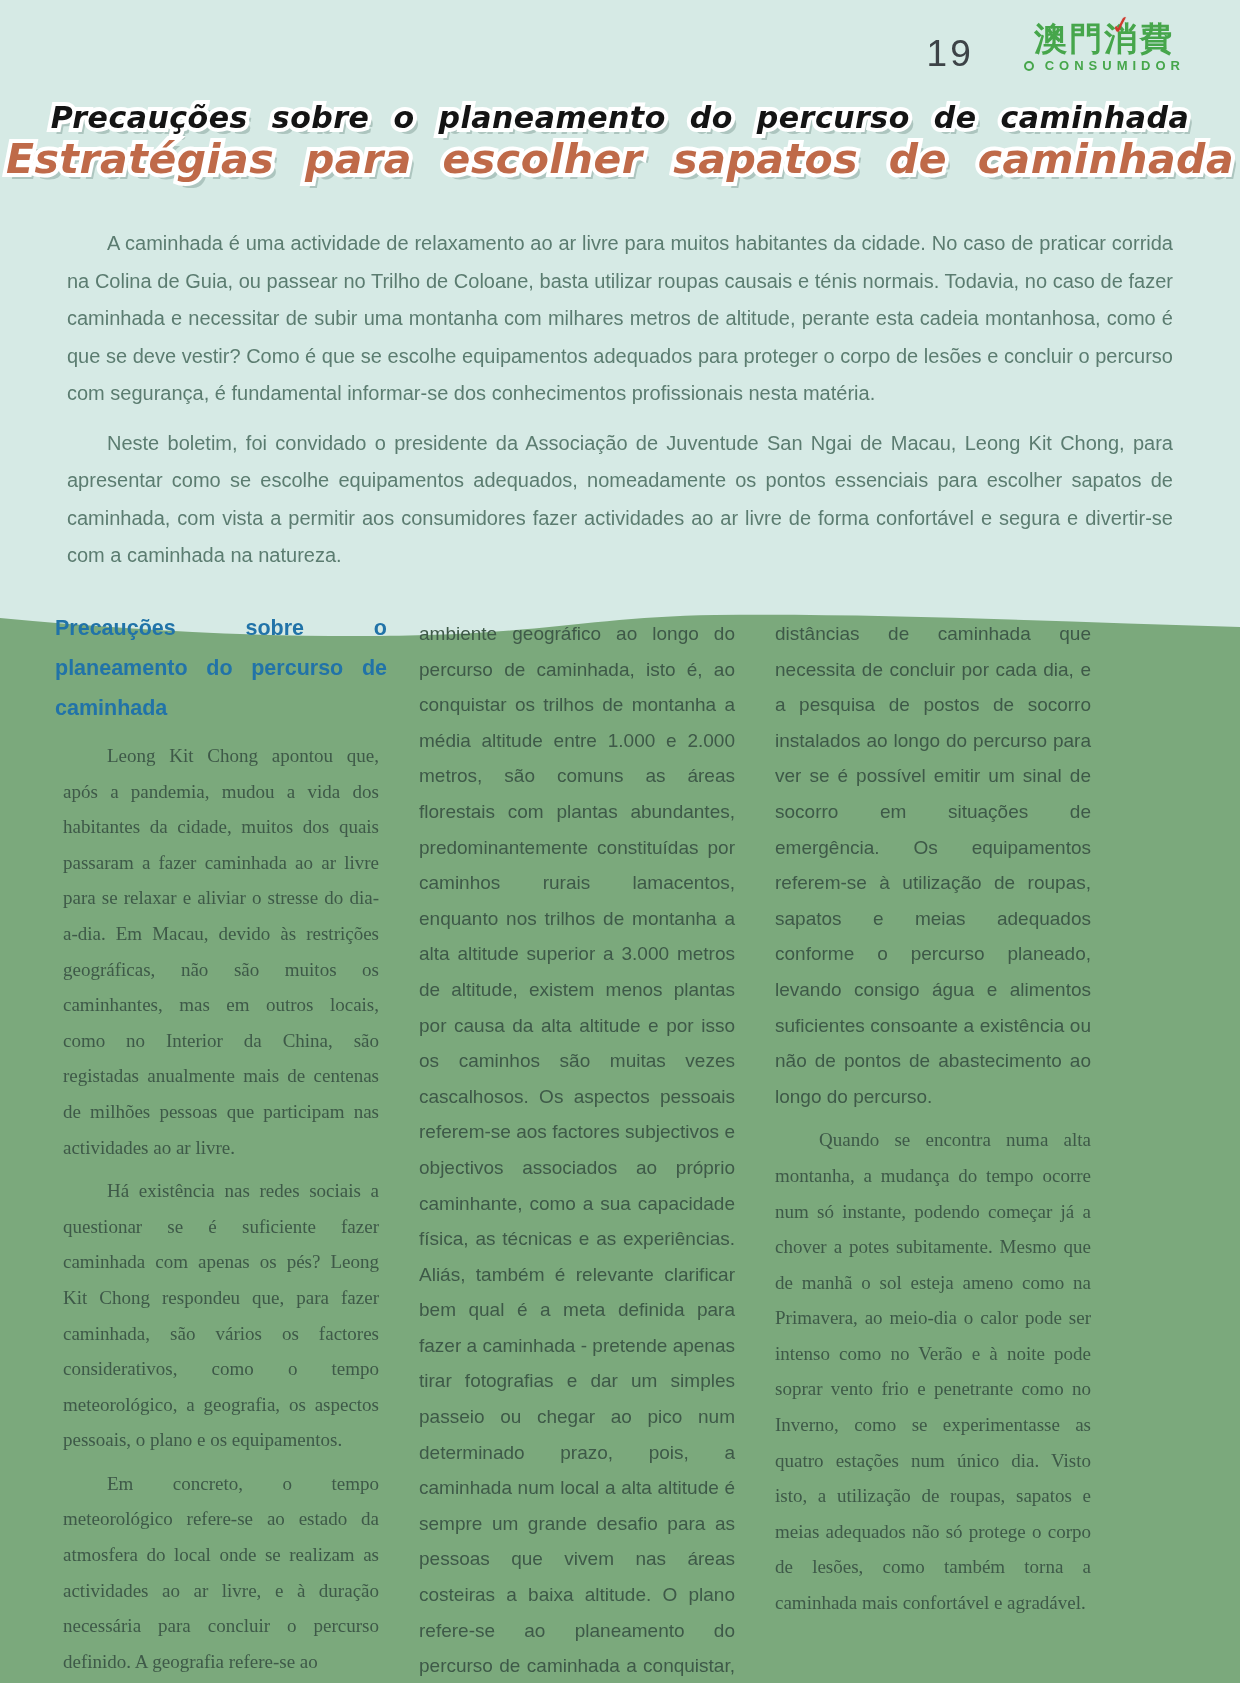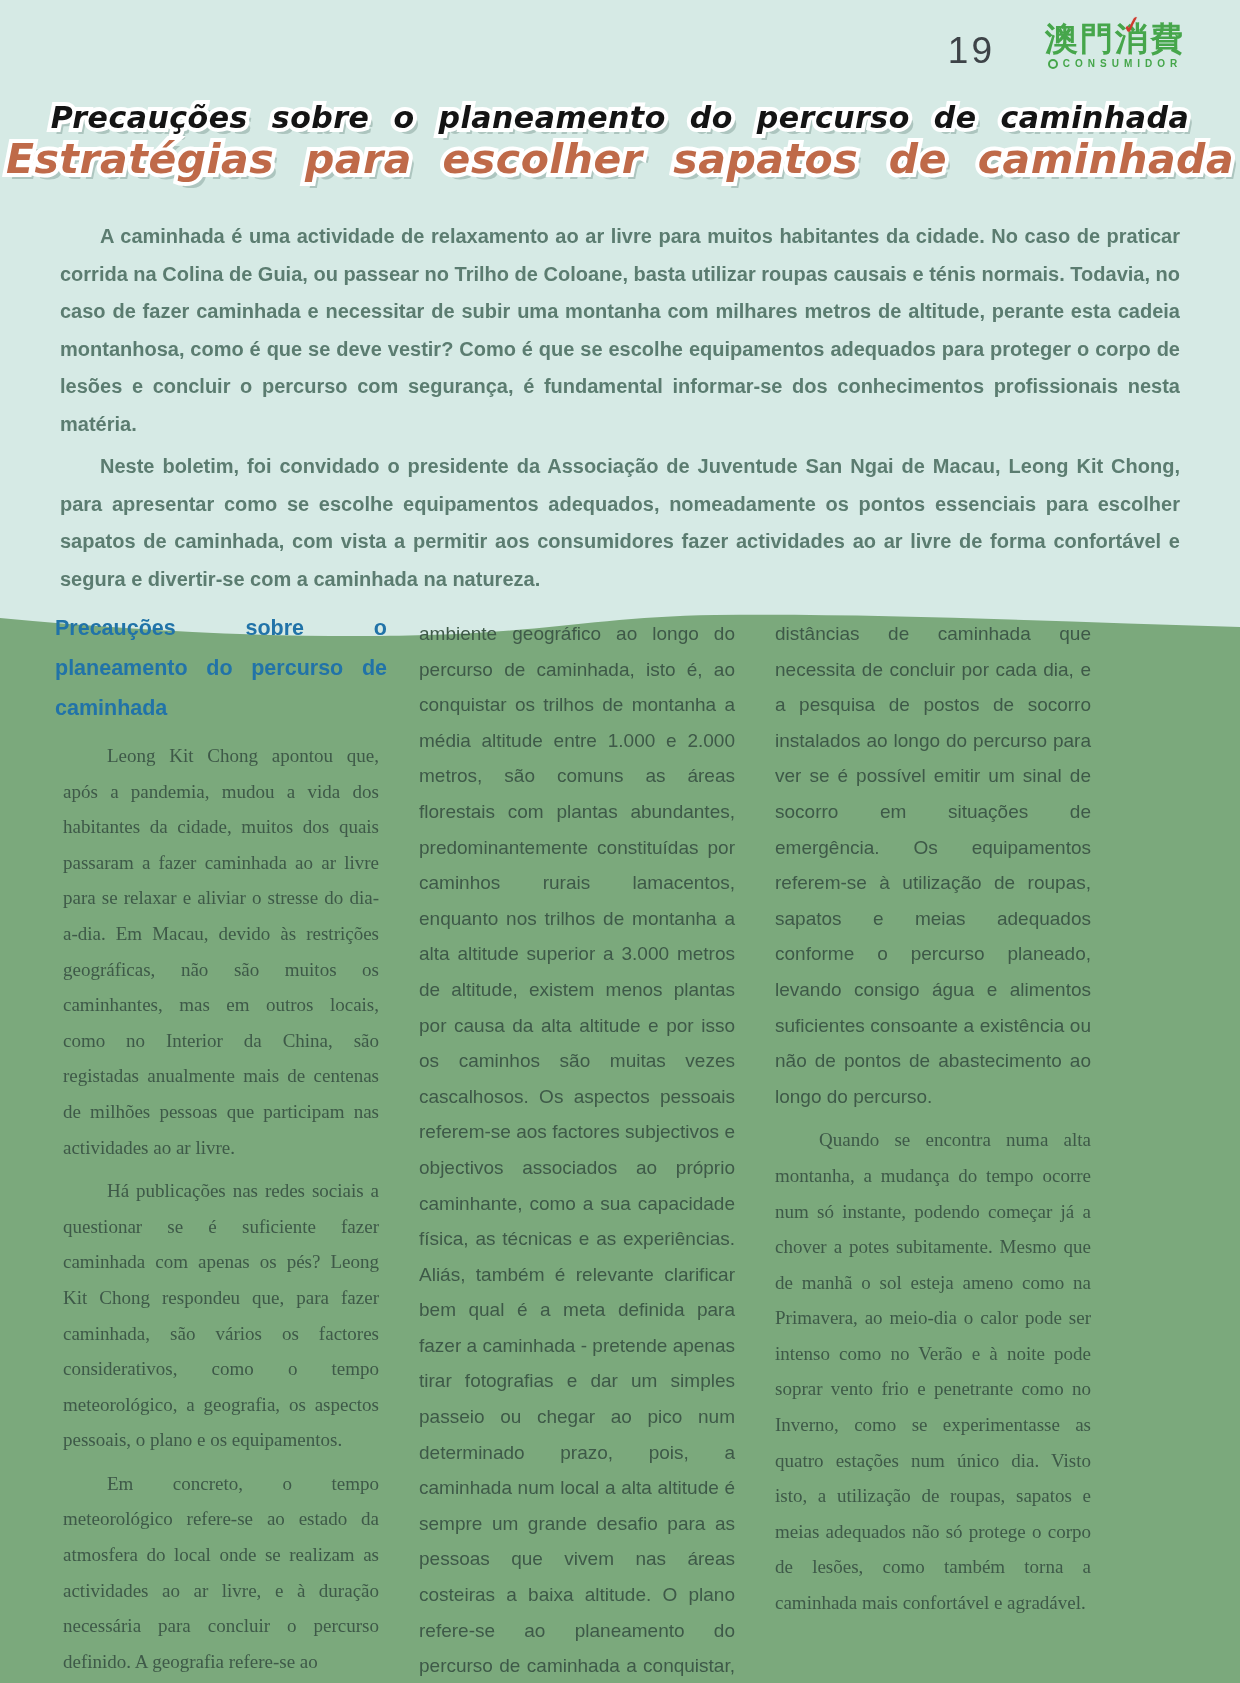--- a/index.html
+++ b/index.html
@@ -10,39 +10,39 @@
   }
 
   
   .header{position:absolute;top:22px;right:55px;display:flex;align-items:flex-end;gap:24px;}
   .page-num{font-size:37px;color:#3d4347;letter-spacing:3px;line-height:1;}
   .logo{display:flex;flex-direction:column;align-items:center;line-height:1;margin-left:26px;}
   .logo-cjk{position:relative;font-size:33px;font-weight:bold;color:#46a64b;letter-spacing:2px;
     font-family:"DejaVu Sans",sans-serif;}
   .logo-check{position:absolute;left:55%;top:-9px;color:#cf3a2e;font-size:24px;font-weight:bold;
     transform:rotate(-10deg);text-shadow:0 0 1px #cf3a2e;}
-  .logo-sub{display:flex;align-items:center;gap:5px;margin-top:4px;color:#46a64b;
-    font-size:10px;letter-spacing:5px;font-weight:bold;}
+  .logo-sub{display:flex;align-items:center;gap:11px;margin-top:4px;color:#46a64b;
+    font-size:13px;letter-spacing:5px;font-weight:bold;}
   .logo-ring{width:6px;height:6px;border:2px solid #46a64b;border-radius:50%;flex:0 0 auto;}
 
   
   .titles{position:absolute;top:100px;left:0;width:100%;text-align:center;}
   .layered{position:relative;display:inline-block;font-style:italic;font-weight:bold;
     font-family:"DejaVu Sans",sans-serif;white-space:nowrap;}
   .layered .stroke{position:absolute;left:0;top:0;z-index:0;color:#ffffff;
     -webkit-text-stroke:8px #ffffff;
     text-shadow:5px 6px 0 rgba(125,152,145,.45);}
   .layered .fill{position:relative;z-index:1;}
   .kicker{font-size:30px;color:#141414;word-spacing:13px;letter-spacing:.5px;}
   .maintitle{font-size:41px;color:#bf6a49;word-spacing:16px;letter-spacing:.5px;}
 
   
   .intro{position:absolute;top:213px;left:55px;width:1130px;
     font-size:20px;line-height:37.5px;color:#5b7c70;text-align:justify;}
-  .intro p{margin:5px;text-indent:40px;font-weight:bold;}
+  .intro p{margin:12px;text-indent:40px;}
 
   
   .green{position:absolute;left:0;top:570px;right:0;bottom:0;}
   .wave{display:block;width:1240px;height:80px;}
   .green-body{position:absolute;top:79px;left:0;right:0;bottom:0;background:#7ba97c;}
   .columns{position:absolute;top:38px;left:55px;width:1048px;display:flex;gap:24px;}
   .col{width:332px;flex:0 0 332px;font-size:19px;line-height:35.6px;color:#3e5948;text-align:justify;}
   .col p{margin:8px;}
   .col p.indent{text-indent:44px;font-family:Liberation Serif, serif;}
   .col-heading{font-size:21.5px;font-weight:bold;color:#2173a8;line-height:40px;
@@ -90,21 +90,21 @@
   <div class="green">
     <svg class="wave" viewBox="0 0 1240 80" preserveAspectRatio="none">
       <path d="M0,48 C130,60 250,67 380,66 C540,65 590,47 715,45 C880,43 1060,52 1240,57 L1240,81 L0,81 Z" fill="#7ba97c"></path>
     </svg>
     <div class="green-body"></div>
 
     <div class="columns">
       <div class="col">
         <h3 class="col-heading">Precauções sobre o planeamento do percurso de caminhada</h3>
         <p class="indent">Leong Kit Chong apontou que, após a pandemia, mudou a vida dos habitantes da cidade, muitos dos quais passaram a fazer caminhada ao ar livre para se relaxar e aliviar o stresse do dia-a-dia. Em Macau, devido às restrições geográficas, não são muitos os caminhantes, mas em outros locais, como no Interior da China, são registadas anualmente mais de centenas de milhões pessoas que participam nas actividades ao ar livre.</p>
-        <p class="indent">Há publicações nas redes sociais a questionar se é suficiente fazer caminhada com apenas os pés? Leong Kit Chong respondeu que, para fazer caminhada, são vários os factores considerativos, como o tempo meteorológico, a geografia, os aspectos pessoais, o plano e os equipamentos.</p>
+        <p class="indent">Há existência nas redes sociais a questionar se é suficiente fazer caminhada com apenas os pés? Leong Kit Chong respondeu que, para fazer caminhada, são vários os factores considerativos, como o tempo meteorológico, a geografia, os aspectos pessoais, o plano e os equipamentos.</p>
         <p class="indent">Em concreto, o tempo meteorológico refere-se ao estado da atmosfera do local onde se realizam as actividades ao ar livre, e à duração necessária para concluir o percurso definido. A geografia refere-se ao</p>
       </div>
       <div class="col">
         <p>ambiente geográfico ao longo do percurso de caminhada, isto é, ao conquistar os trilhos de montanha a média altitude entre 1.000 e 2.000 metros, são comuns as áreas florestais com plantas abundantes, predominantemente constituídas por caminhos rurais lamacentos, enquanto nos trilhos de montanha a alta altitude superior a 3.000 metros de altitude, existem menos plantas por causa da alta altitude e por isso os caminhos são muitas vezes cascalhosos. Os aspectos pessoais referem-se aos factores subjectivos e objectivos associados ao próprio caminhante, como a sua capacidade física, as técnicas e as experiências. Aliás, também é relevante clarificar bem qual é a meta definida para fazer a caminhada - pretende apenas tirar fotografias e dar um simples passeio ou chegar ao pico num determinado prazo, pois, a caminhada num local a alta altitude é sempre um grande desafio para as pessoas que vivem nas áreas costeiras a baixa altitude. O plano refere-se ao planeamento do percurso de caminhada a conquistar, incluindo a distribuição das</p>
       </div>
       <div class="col">
         <p>distâncias de caminhada que necessita de concluir por cada dia, e a pesquisa de postos de socorro instalados ao longo do percurso para ver se é possível emitir um sinal de socorro em situações de emergência. Os equipamentos referem-se à utilização de roupas, sapatos e meias adequados conforme o percurso planeado, levando consigo água e alimentos suficientes consoante a existência ou não de pontos de abastecimento ao longo do percurso.</p>
         <p class="indent">Quando se encontra numa alta montanha, a mudança do tempo ocorre num só instante, podendo começar já a chover a potes subitamente. Mesmo que de manhã o sol esteja ameno como na Primavera, ao meio-dia o calor pode ser intenso como no Verão e à noite pode soprar vento frio e penetrante como no Inverno, como se experimentasse as quatro estações num único dia. Visto isto, a utilização de roupas, sapatos e meias adequados não só protege o corpo de lesões, como também torna a caminhada mais confortável e agradável.</p>
       </div>
     </div>

